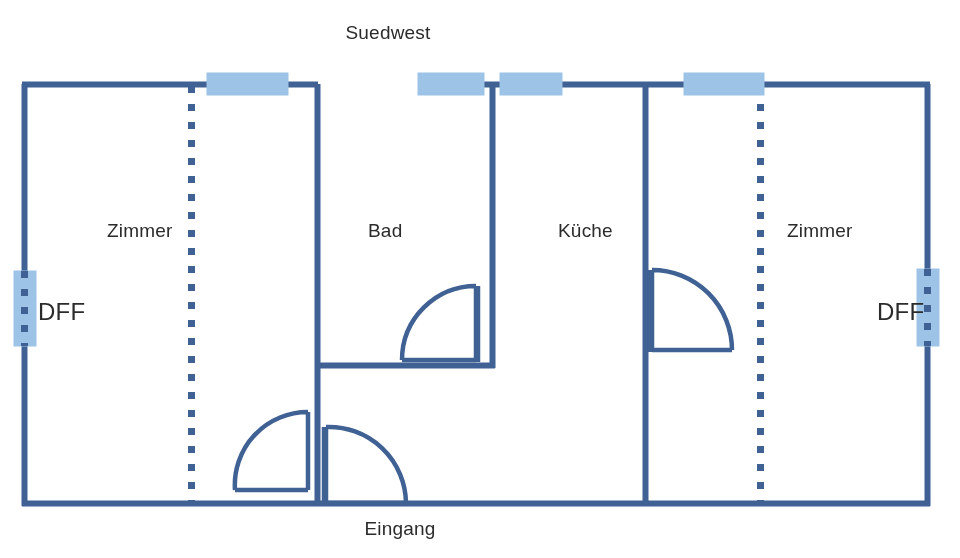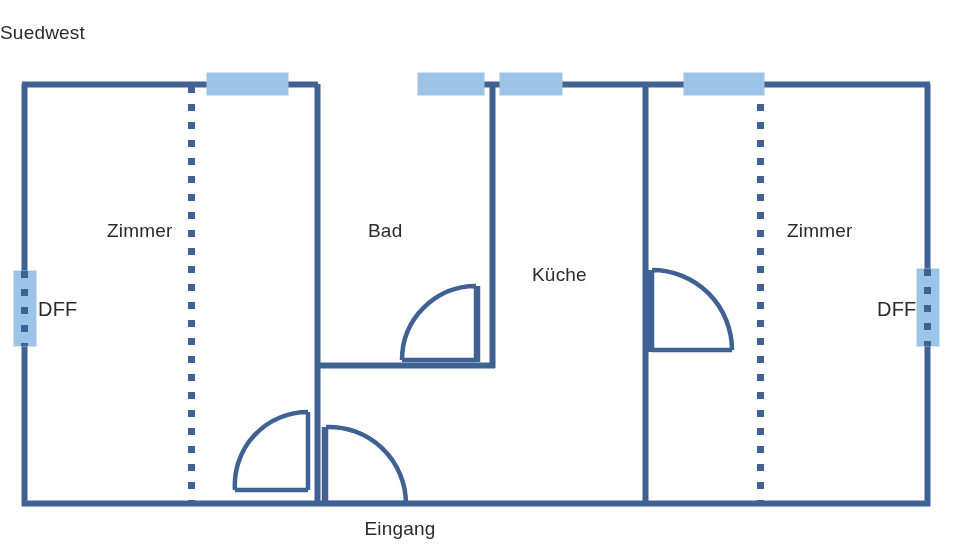--- a/index.html
+++ b/index.html
@@ -31,41 +31,41 @@
   }
   .plan-label {
     position: absolute;
     font-family: "Liberation Sans", sans-serif;
     font-size: 19px;
     color: #2b2b2b;
     white-space: nowrap;
     letter-spacing: 0.2px;
   }
   .plan-label.small {
-    font-size: 20px;
+    font-size: 24px;
   }
   #label-suedwest {
     left: 0; top: 22px;
     width: 776px;
-    text-align: left;
+    text-align: center;
   }
   #label-eingang {
     left: 0; top: 518px;
     width: 960px;
     text-align: center;
     margin-left: -80px;
   }
   #label-zimmer-left {
     left: 107px; top: 220px;
   }
   #label-bad {
     left: 368px; top: 220px;
   }
   #label-kueche {
-    left: 532px; top: 220px; margin-top: 44px;
+    left: 558px; top: 220px;
   }
   #label-zimmer-right {
     left: 787px; top: 220px;
   }
   #label-dff-left {
     left: 38px; top: 298px;
   }
   #label-dff-right {
     left: 877px; top: 298px;
   }

